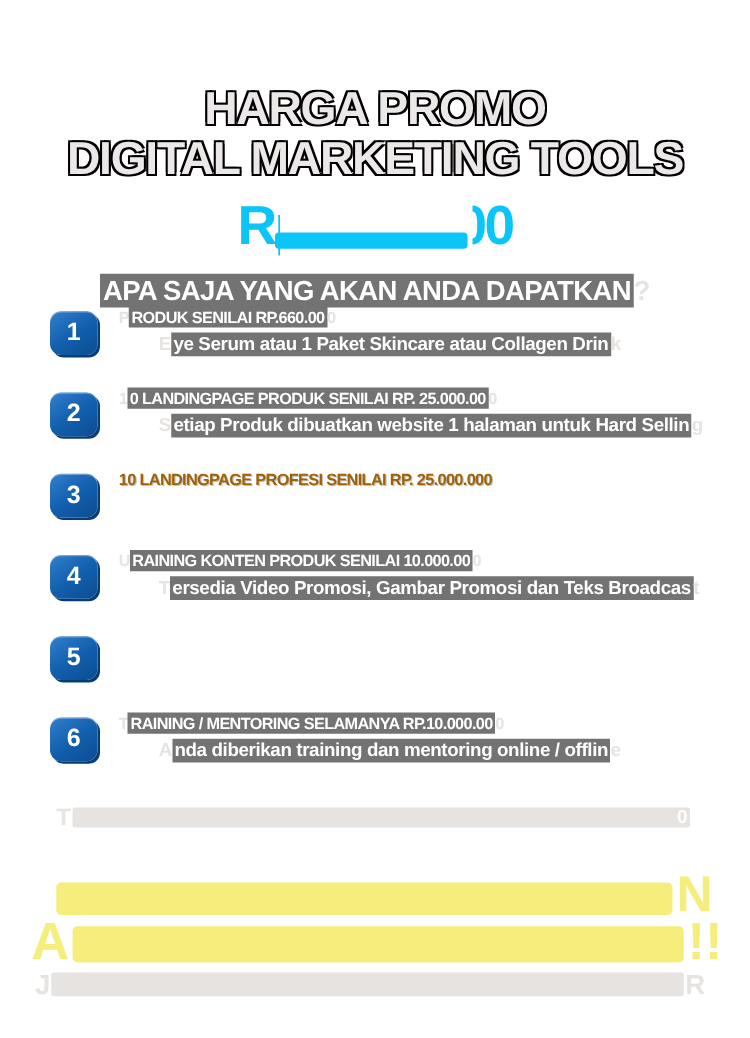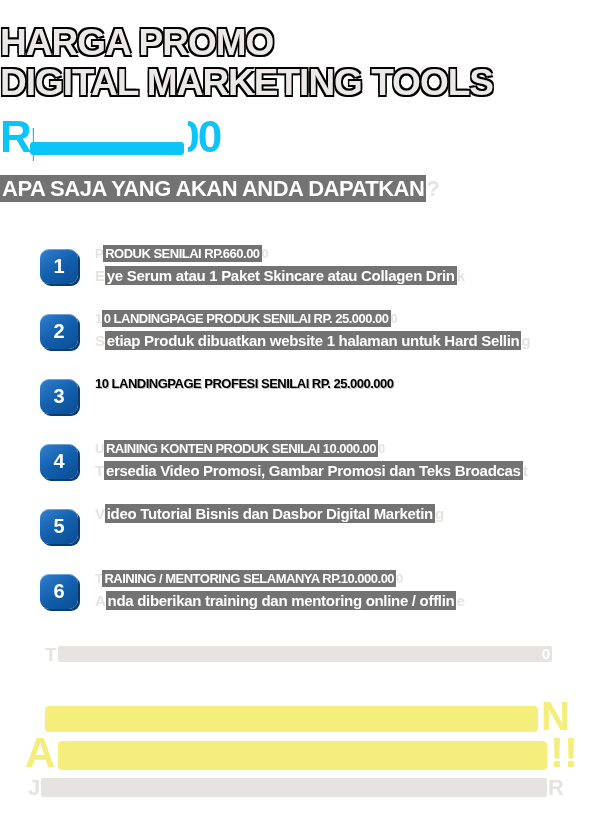--- a/index.html
+++ b/index.html
@@ -2,21 +2,21 @@
 <html><head>
 <meta charset="utf-8">
 <style>
   html,body{margin:0;padding:0;}
   body{
     width:600px;height:830px;background:#ffffff;overflow:hidden;position:relative;
     font-family:"Liberation Sans","DejaVu Sans",sans-serif;
     -webkit-font-smoothing:antialiased;
   }
   .abs{position:absolute;}
-  .center{width:100%;}
+  .center{width:100%;text-align:center;margin-top:44px;}
 
   
   .h-outline{
     color:#ece8e8;font-weight:700;letter-spacing:-1px;white-space:nowrap;
     text-shadow:1.6px 1.6px 0 #000,-1.6px -1.6px 0 #000,1.6px -1.6px 0 #000,-1.6px 1.6px 0 #000;
   }
   .title1{top:24px;font-size:37px;line-height:38px;}
   .title2{top:64px;font-size:37px;line-height:38px;}
 
   
@@ -37,22 +37,22 @@
   .item{position:absolute;left:40px;right:25px;height:60px;}
   .badge{
     position:absolute;left:0;top:6px;width:38px;height:35px;border-radius:9px;
     background:linear-gradient(145deg,#3381cd 0%,#1260ae 50%,#0c4c92 100%);
     box-shadow:2px 2px 0 #083c74, inset 0 1px 0 rgba(255,255,255,0.35);
     display:flex;align-items:center;justify-content:center;
     color:#fff;font-size:20px;font-weight:700;
   }
   .item-text{margin-left:55px;}
   .item-title{font-size:13px;font-weight:700;line-height:22px;letter-spacing:-0.5px;white-space:nowrap;}
-  .item-sub{font-size:15px;font-weight:700;line-height:20px;letter-spacing:-0.3px;white-space:nowrap;margin-top:1px;}
-  .no-bar{color:#000000;background:none;text-shadow:1px 1px 0 rgba(0,0,0,0.25);padding:0;}
+  .item-sub{font-size:15px;font-weight:700;line-height:20px;letter-spacing:-0.3px;white-space:nowrap;margin-top:1px;margin-left:32px;}
+  .no-bar{color:#a16207;background:none;text-shadow:1px 1px 0 rgba(0,0,0,0.25);padding:0;}
 
   
   .total{top:646px;left:45px;right:48px;display:flex;align-items:flex-start;}
   .total .pre{color:#e7e3e1;font-size:19px;font-weight:700;line-height:17px;margin-right:1px;}
   .total .bar{flex:1;height:16px;background:#e7e3e1;border-radius:2px;position:relative;}
   .total .post{position:absolute;right:2px;top:0;color:#fffdfd;font-size:15px;font-weight:700;line-height:16px;}
 
   
   .y-line{display:flex;align-items:flex-end;}
   .y1{top:700px;left:45px;right:30px;}
@@ -117,21 +117,20 @@
   <div class="badge">4</div>
   <div class="item-text">
     <div class="item-title"><span class="ghost">U</span><span class="hl">RAINING KONTEN PRODUK SENILAI 10.000.00</span><span class="ghost">0</span></div>
     <div class="item-sub"><span class="ghost">T</span><span class="hl">ersedia Video Promosi, Gambar Promosi dan Teks Broadcas</span><span class="ghost">t</span></div>
   </div>
 </div>
 
 <div class="item" style="top:503px;">
   <div class="badge">5</div>
   <div class="item-text">
-    <div class="item-sub"><span class="ghost">V</span><span class="hl">ideo Tutorial Bisnis dan Dasbor Digital Marketin</span><span class="ghost">g</span></div>
   </div>
 </div>
 
 <div class="item" style="top:568px;">
   <div class="badge">6</div>
   <div class="item-text">
     <div class="item-title"><span class="ghost">T</span><span class="hl">RAINING / MENTORING SELAMANYA RP.10.000.00</span><span class="ghost">0</span></div>
     <div class="item-sub"><span class="ghost">A</span><span class="hl">nda diberikan training dan mentoring online / offlin</span><span class="ghost">e</span></div>
   </div>
 </div>

